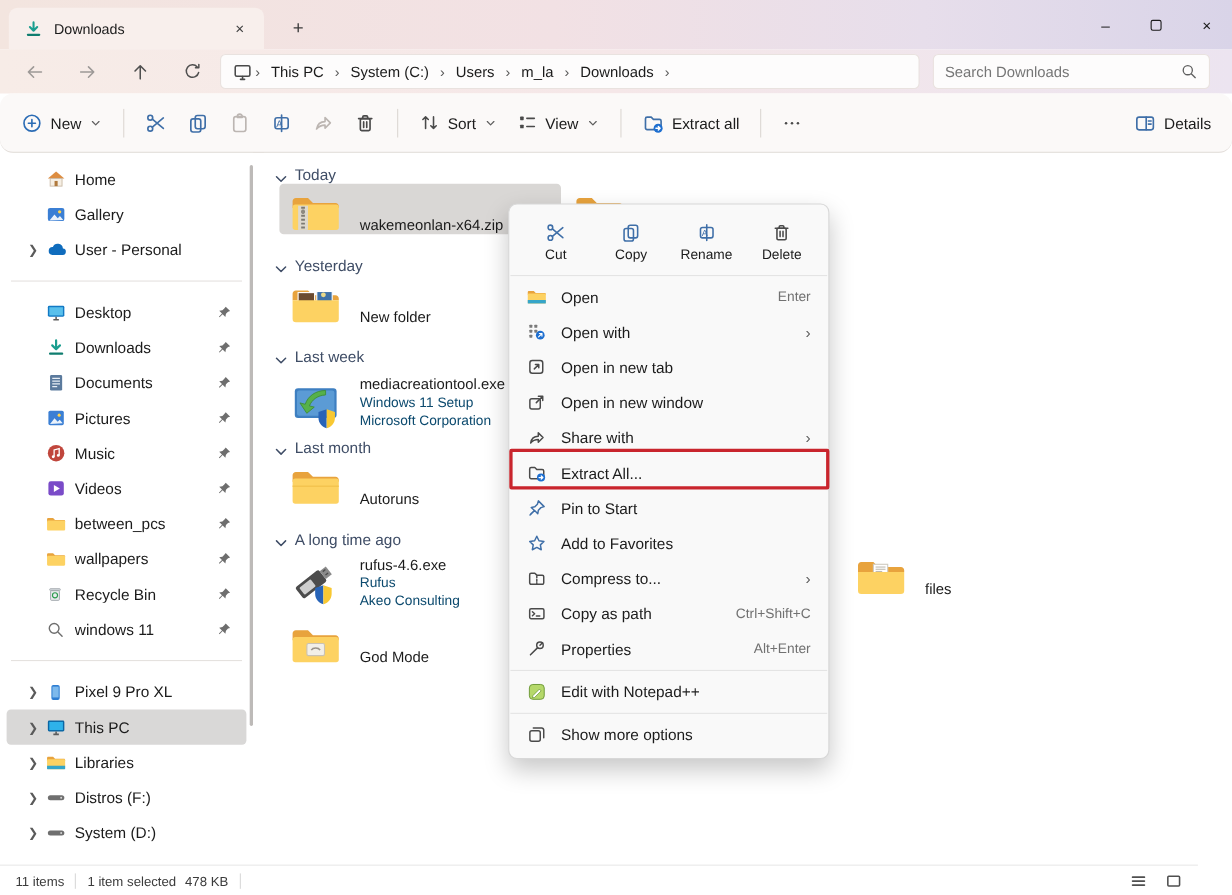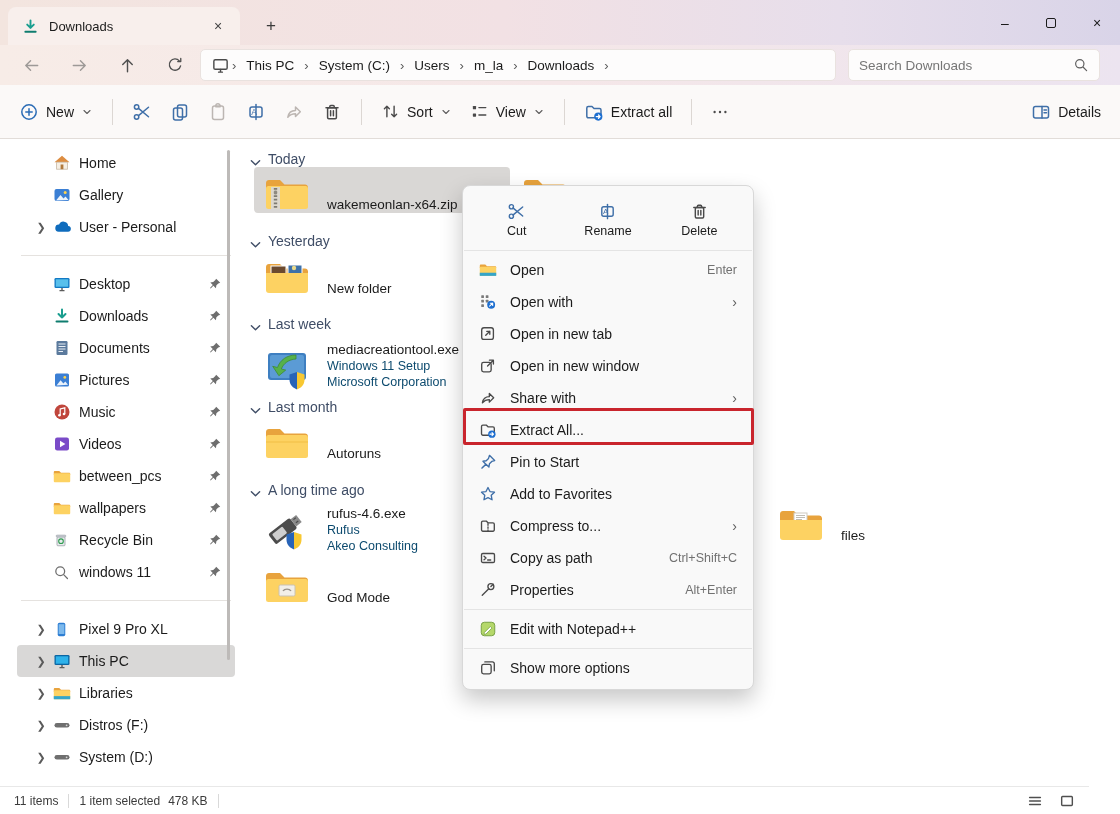--- a/index.html
+++ b/index.html
@@ -33,28 +33,28 @@
   .crumb { font-size:13.5px; padding:3px 8px; border-radius:4px; white-space:nowrap; }
   .crumb-sep { color:#5a5a5a; font-size:13px; padding:0 2px; }
   .searchbox { height:32px; width:252px; margin-left:12px; background:#fdfcfc; border:1px solid #e9e2df;
     border-radius:5px; display:flex; align-items:center; padding:0 10px; }
   .searchbox input { border:none; outline:none; background:transparent; flex:1; font-size:13.5px;
     font-family:"Liberation Sans","DejaVu Sans",sans-serif; color:#1b1b1b; }
   .searchbox input::placeholder { color:#767676; }
 
   
   .toolbar { position:absolute; left:0; top:85px; width:1120px; height:54px; background:#fbf9f8;
-    border-bottom:1px solid #e2ddd9; display:flex; align-items:center; padding:0 10px; }
+    border-bottom:1px solid #e2ddd9; display:flex; align-items:center; padding:0 10px;border-radius:12px; }
   .tbtn { display:flex; align-items:center; gap:7px; padding:7px 9px; border-radius:5px; font-size:14px; color:#1b1b1b; }
   .tdivider { width:1px; height:26px; background:#dcd7d3; margin:0 10px; }
   .chev { color:#5f5f5f; }
   .tb-right { margin-left:auto; display:flex; align-items:center; }
 
   
-  .sidebar { position:absolute; left:0; top:139px; width:230px; height:647px; background:#fff; padding-top:8px; overflow:hidden;margin-left:11px; }
+  .sidebar { position:absolute; left:0; top:139px; width:230px; height:647px; background:#fff; padding-top:8px; overflow:hidden; }
   .side-item { display:flex; align-items:center; height:32px; padding-left:12px; margin:0 6px; border-radius:4px; position:relative; }
   .side-item.selected { background:#d9d8d7; }
   .side-chev { width:24px; color:#5a5a5a; font-size:11px; display:flex; align-items:center; justify-content:center; }
   .side-ico { width:26px; display:flex; align-items:center; }
   .side-label { font-size:14px; flex:1; white-space:nowrap; overflow:hidden; }
   .side-pin { position:absolute; right:14px; top:10px; }
   .side-sep { height:1px; background:#e5e2df; margin:12px 10px; }
   .side-scroll { position:absolute; left:227px; top:150px; width:3px; height:510px; background:#bdbab8; border-radius:2px; }
 
   
@@ -689,20 +689,27 @@
       <div class="ctx-icell">
         <svg width="19" height="19" viewBox="0 0 20 20" class="blue">
             <circle class="s" cx="4.6" cy="5" r="2.2"></circle>
             <circle class="s" cx="4.6" cy="15" r="2.2"></circle>
             <path class="s" d="M6.5 6.4 L16.5 14.8 M6.5 13.6 L16.5 5.2"></path>
           </svg>
         <span>Cut</span>
       </div>
       <div class="ctx-icell">
         <svg width="19" height="19" viewBox="0 0 20 20" class="blue">
+            <rect class="s" x="7.5" y="3" width="9" height="12" rx="2"></rect>
+            <rect class="s" x="3.5" y="6" width="9" height="12" rx="2" fill="#f9f9f9"></rect>
+          </svg>
+        <span>Copy</span>
+      </div>
+      <div class="ctx-icell">
+        <svg width="19" height="19" viewBox="0 0 20 20" class="blue">
             <rect class="s" x="4" y="5" width="12" height="10" rx="2"></rect>
             <path class="s" d="M10 2.5 v15"></path>
             <text x="8" y="13" font-size="8.5" fill="currentColor" stroke="none" text-anchor="middle" font-family="Liberation Sans, sans-serif">A</text>
           </svg>
         <span>Rename</span>
       </div>
       <div class="ctx-icell">
         <svg width="19" height="19" viewBox="0 0 20 20" class="gray">
             <path class="s" d="M4 5.8 h12 M7.8 5.8 V4.4 a1 1 0 0 1 1-1 h2.4 a1 1 0 0 1 1 1 v1.4"></path>
             <rect class="s" x="5.6" y="5.8" width="8.8" height="11" rx="1.2"></rect>

